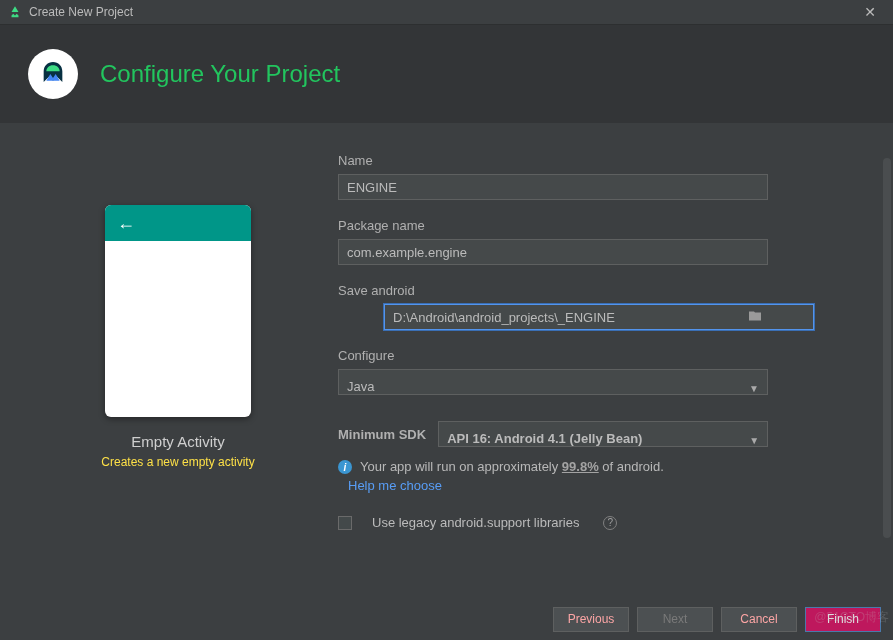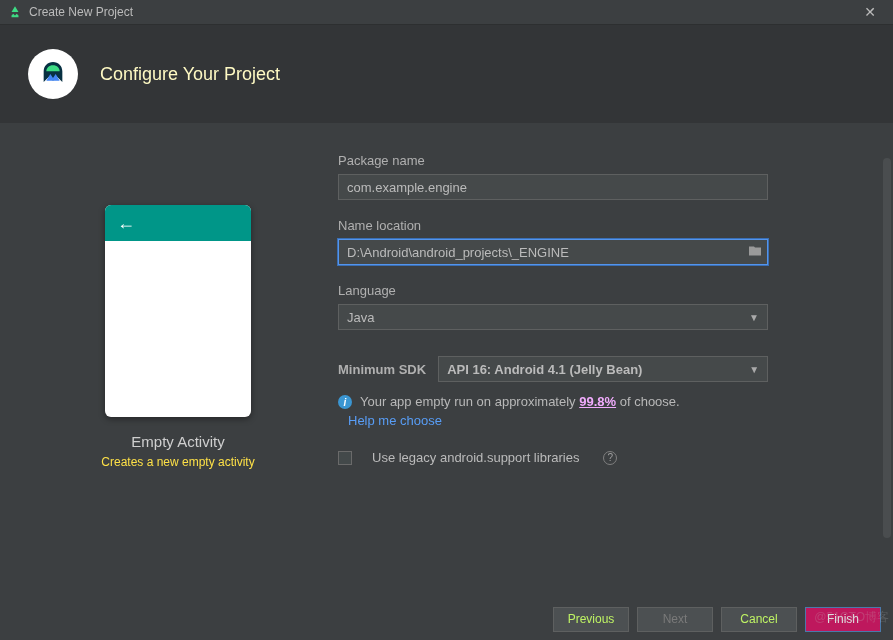--- a/index.html
+++ b/index.html
@@ -33,21 +33,21 @@
   background: #333537;
   padding: 24px 28px;
   display: flex; align-items: center;
 }
 .header .logo {
   width: 50px; height: 50px;
   background: #fff; border-radius: 50%;
   display: flex; align-items: center; justify-content: center;
   margin-right: 22px;
 }
-.header h1 { color: #fef9c3; font-size: 18px; font-weight: 400; }
+.header h1 { color: #22c55e; font-size: 24px; font-weight: 400; }
 .content {
   display: flex;
   padding: 30px 18px 0 18px;
   height: 475px;
   position: relative;
 }
 .preview-col {
   width: 320px;
   display: flex; flex-direction: column; align-items: center;
   padding-top: 52px;
@@ -89,39 +89,39 @@
 .folder-icon {
   position: absolute; right: 6px; top: 50%; transform: translateY(-50%);
   color: #888;
 }
 .input-wrap { position: relative; width: 430px; }
 .select {
   width: 430px; height: 26px;
   background: #45494a; border: 1px solid #5e6060;
   color: #bbbbbb; font-size: 13px;
   padding: 0 8px;
-  display: flex; align-items: center; justify-content: space-between;
+  display: flex; align-items: flex-end; justify-content: space-between;
   cursor: pointer;
 }
 .chev { color: #aaa; font-size: 10px; }
 .row-inline { display: flex; align-items: center; gap: 12px; font-weight: bold; }
 .row-inline .select { width: 330px; }
 .info-row {
   display: flex; align-items: flex-start; gap: 8px;
   margin-top: 12px;
 }
 .info-icon {
   width: 14px; height: 14px; border-radius: 50%;
   background: #3b96d2; color: #fff;
   display: inline-flex; align-items: center; justify-content: center;
   font-size: 10px; font-style: italic; font-weight: bold; flex-shrink: 0;
   margin-top: 1px;
 }
 .info-text { color: #b8b8b8; }
-.info-text b { color: #f0abfc; font-weight: 600; text-decoration: underline; }
+.info-text b { color: #a3a3a3; font-weight: 600; text-decoration: underline; }
 .help-link { color: #589df6; margin-left: 10px; margin-top: 4px; display: inline-block; cursor: pointer; }
 .checkbox-row {
   display: flex; align-items: center; gap: 20px;
   margin-top: 22px;
 }
 .cb { width: 14px; height: 14px; border: 1px solid #6a6a6a; background: #43494a; cursor: pointer; }
 .q-icon {
   width: 14px; height: 14px; border: 1px solid #808080; border-radius: 50%;
   color: #a0a0a0; font-size: 10px;
   display: inline-flex; align-items: center; justify-content: center;
@@ -135,21 +135,21 @@
 .footer {
   position: absolute; bottom: 0; left: 0; right: 0;
   height: 42px;
   display: flex; justify-content: flex-end; align-items: center;
   padding: 0 12px; gap: 8px;
   background: #3c3f41;
 }
 .btn {
   min-width: 76px; height: 25px;
   background: #4c5052; border: 1px solid #5e6060;
-  color: #bef264; font-size: 12px;
+  color: #fca5a5; font-size: 12px;
   display: inline-flex; align-items: center; justify-content: center;
   cursor: pointer;
 }
 .btn.disabled { color: #7a7a7a; cursor: default; }
 .btn.primary { background: #be185d; border-color: #4a79ab; color: #dedede; }
 .watermark {
   position: absolute; right: 4px; bottom: 14px;
   color: rgba(200,200,200,.22); font-size: 12px;
   pointer-events: none;
 }
@@ -182,58 +182,62 @@
       <div class="topbar">
         <span class="back-arrow">←</span>
       </div>
     </div>
     <div class="preview-title">Empty Activity</div>
     <div class="preview-sub">Creates a new empty activity</div>
   </div>
 
   <div class="form-col">
 
+    <div class="field-group">
+      <label class="field-label">Name</label>
+      <input class="text-input" value="ENGINE" style="">
+    </div>
 
     <div class="field-group">
       <label class="field-label">Package name</label>
       <input class="text-input" value="com.example.engine" style="">
     </div>
 
     <div class="field-group">
-      <label class="field-label">Name location</label>
+      <label class="field-label">Save android</label>
       <div class="input-wrap">
-        <input class="text-input focused" style="padding-right: 26px;" value="D:\Android\android_projects\_ENGINE">
+        <input class="text-input focused" style="padding-right: 26px; margin-left: 46px;" value="D:\Android\android_projects\_ENGINE">
         <span class="folder-icon">
           <svg width="14" height="12" viewBox="0 0 14 12">
               <path fill="#9a9a9a" d="M1 2h5l1 1h6v8H1z"></path>
             </svg>
         </span>
       </div>
     </div>
 
     <div class="field-group">
-      <label class="field-label">Language</label>
+      <label class="field-label">Configure</label>
       <div class="select">
         <span>Java</span>
         <span class="chev">▼</span>
       </div>
     </div>
 
     <div class="field-group" style="margin-top:26px">
       <div class="row-inline">
         <span class="field-label" style="margin-bottom:0">Minimum SDK</span>
         <div class="select">
           <span>API 16: Android 4.1 (Jelly Bean)</span>
           <span class="chev">▼</span>
         </div>
       </div>
       <div class="info-row">
         <span class="info-icon">i</span>
         <span class="info-text">
-          <span>Your app empty run on approximately </span><b>99.8%</b><span> of choose.</span>
+          <span>Your app will run on approximately </span><b>99.8%</b><span> of android.</span>
         </span>
       </div>
       <a class="help-link">Help me choose</a>
     </div>
 
     <div class="checkbox-row">
       <div class="cb"></div>
       <span>Use legacy android.support libraries</span>
       <span class="q-icon">?</span>
     </div>

